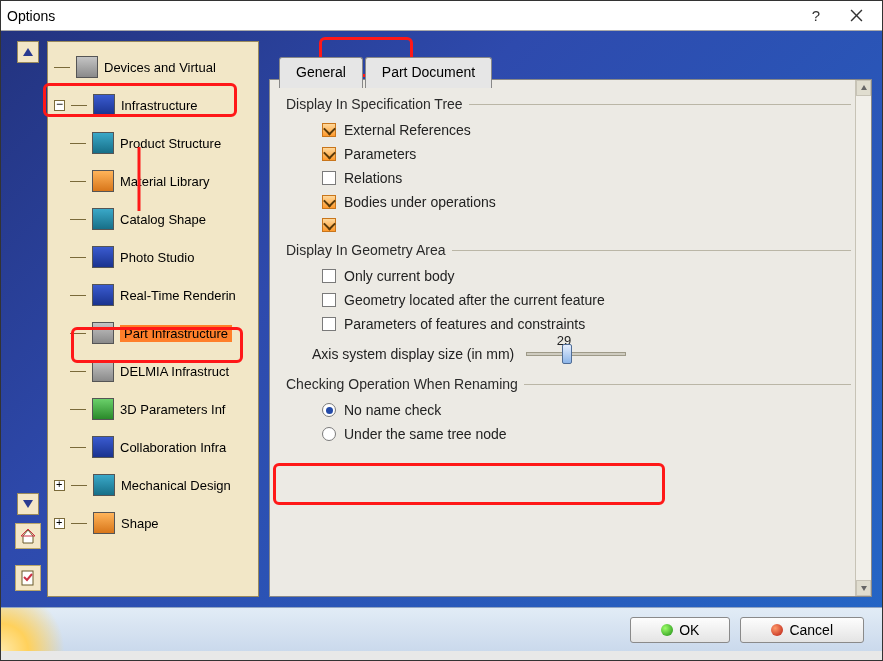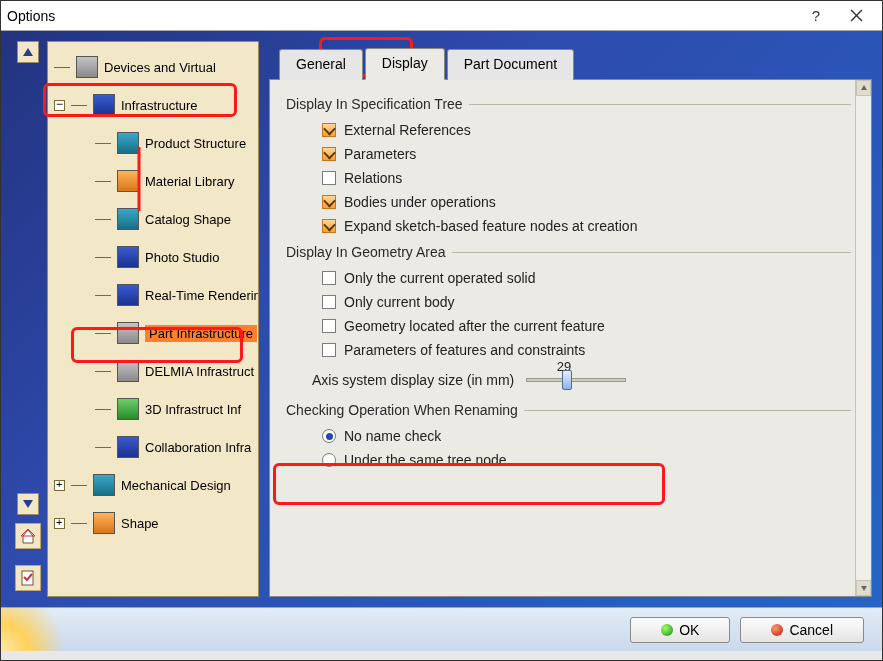--- a/index.html
+++ b/index.html
@@ -68,21 +68,21 @@
     color: #000000;
     position: relative;
     overflow:hidden;
   }
   .tree-item {
     display:flex; align-items:center;
     height: 38px; gap:6px;
     padding-left:6px;
     cursor:pointer;
   }
-  .tree-item.child { padding-left: 47px; }
+  .tree-item.child { padding-left: 22px; }
   .t-toggle { width:11px;height:11px; border:1px solid #7a6a3a; background:#fff; position:relative; flex:0 0 11px;}
   .t-toggle.plus::before { content:"+"; position:absolute; top:-3px; left:1px; font-size:11px;}
   .t-toggle.minus::before { content:"−"; position:absolute; top:-4px; left:1px; font-size:12px;}
   .t-line { width:16px; height:1px; background:#7a6a3a; flex:0 0 16px;}
   .t-icon {
     width:22px; height:22px; flex:0 0 22px;
     display:flex;align-items:center;justify-content:center;
     font-size:14px;
   }
   .t-label { white-space:nowrap; }
@@ -109,21 +109,21 @@
     position:relative;
   }
   .tab {
     background:#e6e6e6;
     border:1px solid #888; border-bottom:none;
     padding:6px 16px 8px;
     border-radius:3px 3px 0 0;
     font-size:14px;
     cursor:pointer;
     position:relative;
-    top:1px;
+    top:9px;
   }
   .tab.active {
     background:#eceae4;
     border-bottom:1px solid #eceae4;
   }
 
   .panel {
     flex:1;
     background:#eceae4;
     border:1px solid #888;
@@ -350,21 +350,21 @@
         <span class="t-icon">
             <span class="ic-block ic-gray"></span>
           </span>
         <span class="t-label-box"><span class="t-label">DELMIA Infrastruct</span></span>
       </div>
       <div class="tree-item child">
         <span class="t-line"></span>
         <span class="t-icon">
             <span class="ic-block ic-green"></span>
           </span>
-        <span class="t-label-box"><span class="t-label">3D Infrastruct Inf</span></span>
+        <span class="t-label-box"><span class="t-label">3D Parameters Inf</span></span>
       </div>
       <div class="tree-item child">
         <span class="t-line"></span>
         <span class="t-icon">
             <span class="ic-block ic-blue"></span>
           </span>
         <span class="t-label-box"><span class="t-label">Collaboration Infra</span></span>
       </div>
 
       <div class="tree-item">
@@ -381,21 +381,20 @@
         <span class="t-icon">
             <span class="ic-block ic-orange"></span>
           </span>
         <span class="t-label-box"><span class="t-label">Shape</span></span>
       </div>
     </div>
 
     <div class="right-area">
       <div class="tabs">
         <div class="tab"><span>General</span></div>
-        <div class="tab active"><span>Display</span></div>
         <div class="tab"><span>Part Document</span></div>
       </div>
 
       <div class="panel">
         <div class="panel-inner">
           <div class="section-title">
             <span>Display In Specification Tree</span>
               <span class="rule"></span>
           </div>
           <div class="opt-row">
@@ -409,31 +408,26 @@
           <div class="opt-row">
               <span class="chk"></span>
               <span>Relations</span>
             </div>
           <div class="opt-row">
               <span class="chk orange"></span>
               <span>Bodies under operations</span>
             </div>
           <div class="opt-row">
               <span class="chk orange"></span>
-              <span>Expand sketch-based feature nodes at creation</span>
             </div>
 
           <div class="section-title">
             <span>Display In Geometry Area</span>
               <span class="rule"></span>
           </div>
-          <div class="opt-row">
-              <span class="chk"></span>
-              <span>Only the current operated solid</span>
-            </div>
           <div class="opt-row">
               <span class="chk"></span>
               <span>Only current body</span>
             </div>
           <div class="opt-row">
               <span class="chk"></span>
               <span>Geometry located after the current feature</span>
             </div>
           <div class="opt-row">
               <span class="chk"></span>

